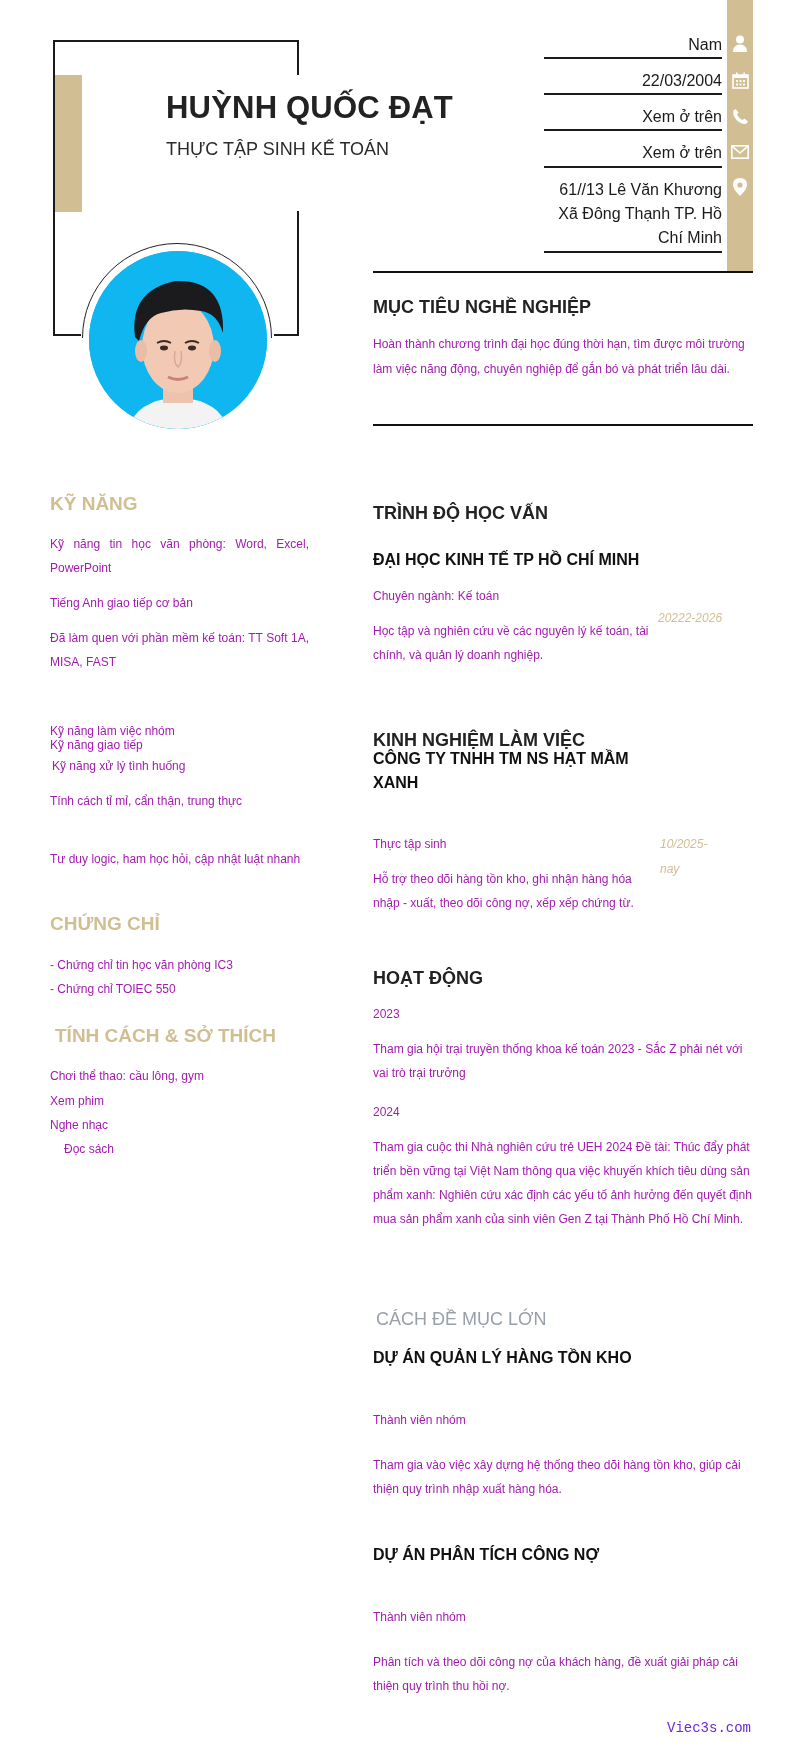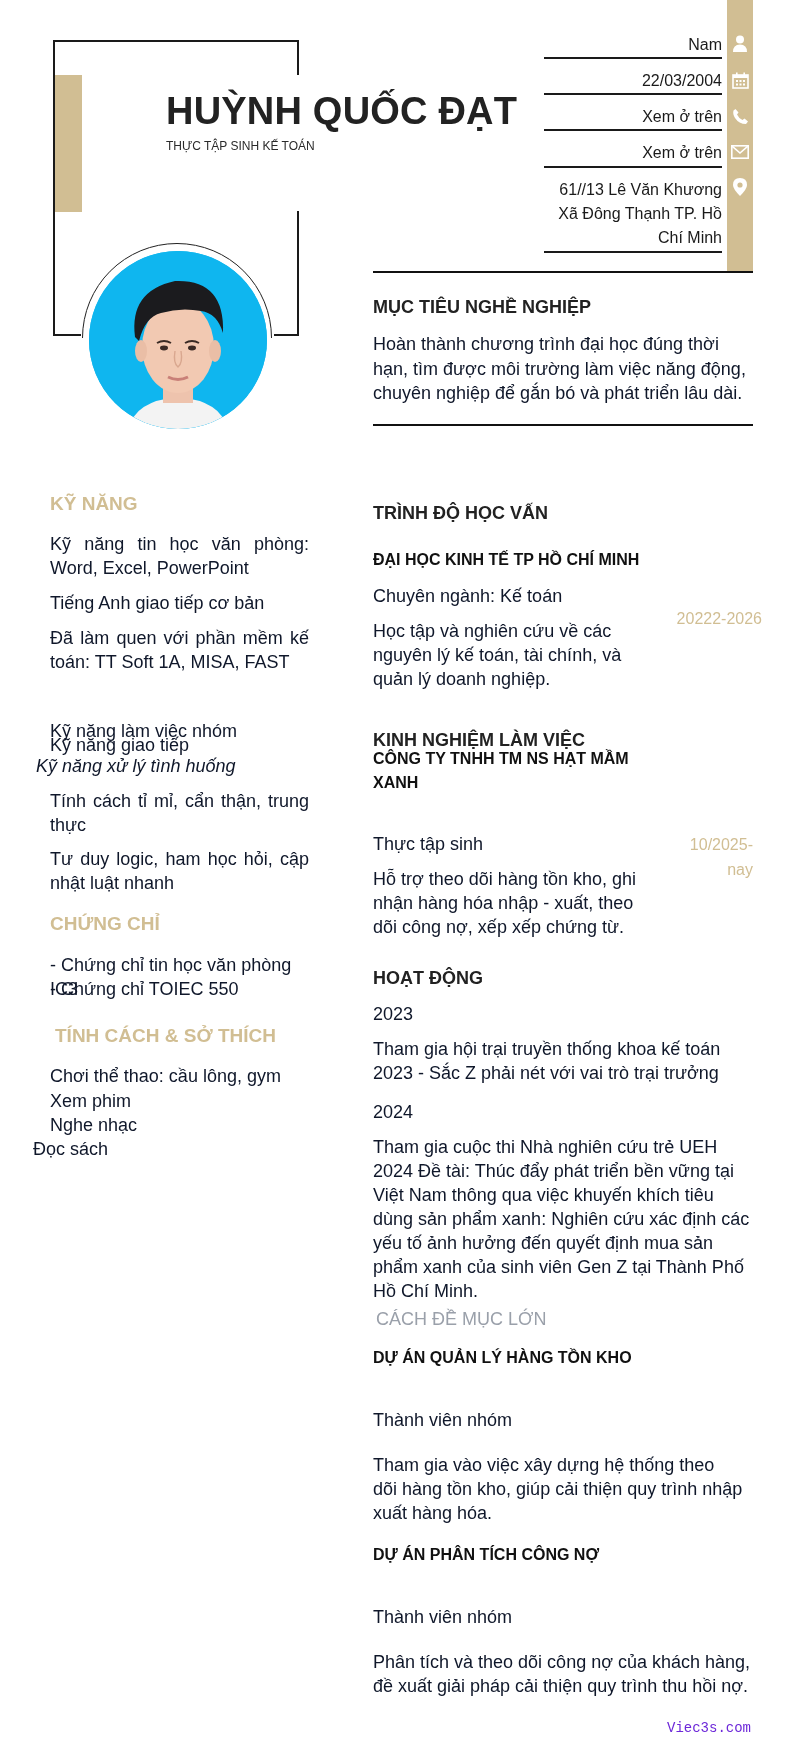--- a/index.html
+++ b/index.html
@@ -9,41 +9,41 @@
 
   
   .frame-top { left: 53px; top: 40px; width: 246px; height: 2px; background: #1a1a1a; }
   .frame-left { left: 53px; top: 40px; width: 2px; height: 296px; background: #1a1a1a; }
   .frame-right-top { left: 297px; top: 40px; width: 2px; height: 35px; background: #1a1a1a; }
   .frame-right-bot { left: 297px; top: 211px; width: 2px; height: 125px; background: #1a1a1a; }
   .frame-bot-l { left: 53px; top: 334px; width: 28px; height: 2px; background: #1a1a1a; }
   .frame-bot-r { left: 274px; top: 334px; width: 25px; height: 2px; background: #1a1a1a; }
   .gold-bar { left: 55px; top: 75px; width: 27px; height: 137px; background: #d1be93; }
 
-  .name { left: 166px; top: 90px; font-size: 38px; font-weight: bold; color: #222; letter-spacing: 0.2px; white-space: nowrap; }
-  .job-title { left: 166px; top: 139px; font-size: 12px; color: #2a2a2a; white-space: nowrap; }
+  .name { left: 166px; top: 90px; font-size: 31px; font-weight: bold; color: #222; letter-spacing: 0.2px; white-space: nowrap; }
+  .job-title { left: 166px; top: 139px; font-size: 18px; color: #2a2a2a; white-space: nowrap; }
 
   
   .photo-arc { left: 82px; top: 243px; width: 190px; height: 190px; border-radius: 50%; border: 1.5px solid #222; background: #fff; clip-path: inset(0 0 50% 0); }
   .photo { left: 89px; top: 251px; width: 178px; height: 178px; border-radius: 50%; background: #0fb6ef; overflow: hidden; }
 
   
   .contact-row { position: absolute; left: 544px; width: 178px; text-align: right; font-size: 16px; color: #1a1a1a; line-height: 24px; }
   .contact-line { position: absolute; left: 544px; width: 178px; height: 2px; background: #1a1a1a; }
   .gold-side { left: 727px; top: 0; width: 26px; height: 272px; background: #d1be93; }
   .c-icon { position: absolute; left: 731px; width: 18px; height: 18px; display: flex; align-items: center; justify-content: center; }
 
   .divider { position: absolute; left: 373px; width: 380px; height: 2px; background: #111; }
 
   .sec-title-dark { position: absolute; font-size: 18px; font-weight: bold; color: #222; white-space: nowrap; }
   .sec-title-gold { position: absolute; font-size: 19px; font-weight: bold; color: #d1be93; white-space: nowrap; }
-  .txt { position: absolute; font-size: 18px; line-height: 24px; color: #0f172a; }
+  .txt { position: absolute; font-size: 12px; line-height: 24px; color: #a21caf; }
   .justify { text-align: justify; }
   .bold-sub { position: absolute; font-size: 16px; font-weight: bold; line-height: 24px; color: #111; }
-  .date { position: absolute; font-size: 16px; color: #d1be93; text-align: right; line-height: 25px; }
+  .date { position: absolute; font-size: 12px; color: #d1be93; text-align: left; line-height: 25px; font-style: italic; }
   .gray-title { position: absolute; font-size: 18px; color: #9aa0aa; white-space: nowrap; }
   .watermark { position: absolute; left: 667px; top: 1720px; font-family: "Liberation Mono", "DejaVu Sans Mono", monospace; font-size: 14px; color: #6d28d9; }
 </style>
 </head>
 <body>
 
 <div class="abs frame-top"></div>
 <div class="abs frame-left"></div>
 <div class="abs frame-right-top"></div>
 <div class="abs frame-right-bot"></div>
@@ -135,33 +135,33 @@
 <div class="sec-title-dark" style="left:373px; top:297px;">MỤC TIÊU NGHỀ NGHIỆP</div>
 <div class="txt" style="left:373px; top:332px; width:382px; line-height:24.5px;">Hoàn thành chương trình đại học đúng thời hạn, tìm được môi trường làm việc năng động, chuyên nghiệp để gắn bó và phát triển lâu dài.</div>
 <div class="divider" style="top:424px;"></div>
 
 <div class="sec-title-gold" style="left:50px; top:493px;">KỸ NĂNG</div>
 <div class="txt justify" style="left:50px; top:532px; width:259px;">Kỹ năng tin học văn phòng: Word, Excel, PowerPoint</div>
 <div class="txt justify" style="left:50px; top:591px; width:259px;">Tiếng Anh giao tiếp cơ bản</div>
 <div class="txt justify" style="left:50px; top:626px; width:259px;">Đã làm quen với phần mềm kế toán: TT Soft 1A, MISA, FAST</div>
 <div class="txt justify" style="left:50px; top:685px; width:259px;margin-top:48px;">Kỹ năng giao tiếp</div>
 <div class="txt justify" style="left:50px; top:719px; width:259px;">Kỹ năng làm việc nhóm</div>
-<div class="txt justify" style="left:36px; top:754px; width:259px;font-style:italic;">Kỹ năng xử lý tình huống</div>
+<div class="txt justify" style="left:52px; top:754px; width:259px;">Kỹ năng xử lý tình huống</div>
 <div class="txt justify" style="left:50px; top:789px; width:259px;">Tính cách tỉ mỉ, cẩn thận, trung thực</div>
 <div class="txt justify" style="left:50px; top:847px; width:259px;">Tư duy logic, ham học hỏi, cập nhật luật nhanh</div>
 
 <div class="sec-title-gold" style="left:50px; top:913px;">CHỨNG CHỈ</div>
 <div class="txt" style="left:50px; top:953px; width:270px;">- Chứng chỉ tin học văn phòng IC3</div>
 <div class="txt" style="left:50px; top:977px; width:270px;">- Chứng chỉ TOIEC 550</div>
 
 <div class="sec-title-gold" style="left:55px; top:1025px;">TÍNH CÁCH &amp; SỞ THÍCH</div>
 <div class="txt" style="left:50px; top:1064px; width:270px;">Chơi thể thao: cầu lông, gym</div>
 <div class="txt" style="left:50px; top:1089px; width:270px;">Xem phim</div>
 <div class="txt" style="left:50px; top:1113px; width:270px;">Nghe nhạc</div>
-<div class="txt" style="left:33px; top:1137px; width:270px;">Đọc sách</div>
+<div class="txt" style="left:64px; top:1137px; width:270px;">Đọc sách</div>
 
 <div class="sec-title-dark" style="left:373px; top:503px;">TRÌNH ĐỘ HỌC VẤN</div>
 <div class="bold-sub" style="left:373px; top:548px; width:300px;">ĐẠI HỌC KINH TẾ TP HỒ CHÍ MINH</div>
 <div class="txt" style="left:373px; top:584px; width:280px;">Chuyên ngành: Kế toán</div>
 <div class="txt" style="left:373px; top:619px; width:290px;">Học tập và nghiên cứu về các nguyên lý kế toán, tài chính, và quản lý doanh nghiệp.</div>
 <div class="date" style="left:658px; top:606px; width:104px;">20222-2026</div>
 
 <div class="sec-title-dark" style="left:373px; top:730px;">KINH NGHIỆM LÀM VIỆC</div>
 <div class="bold-sub" style="left:373px; top:747px; width:280px;">CÔNG TY TNHH TM NS HẠT MẦM XANH</div>
 <div class="txt" style="left:373px; top:832px; width:280px;">Thực tập sinh</div>

